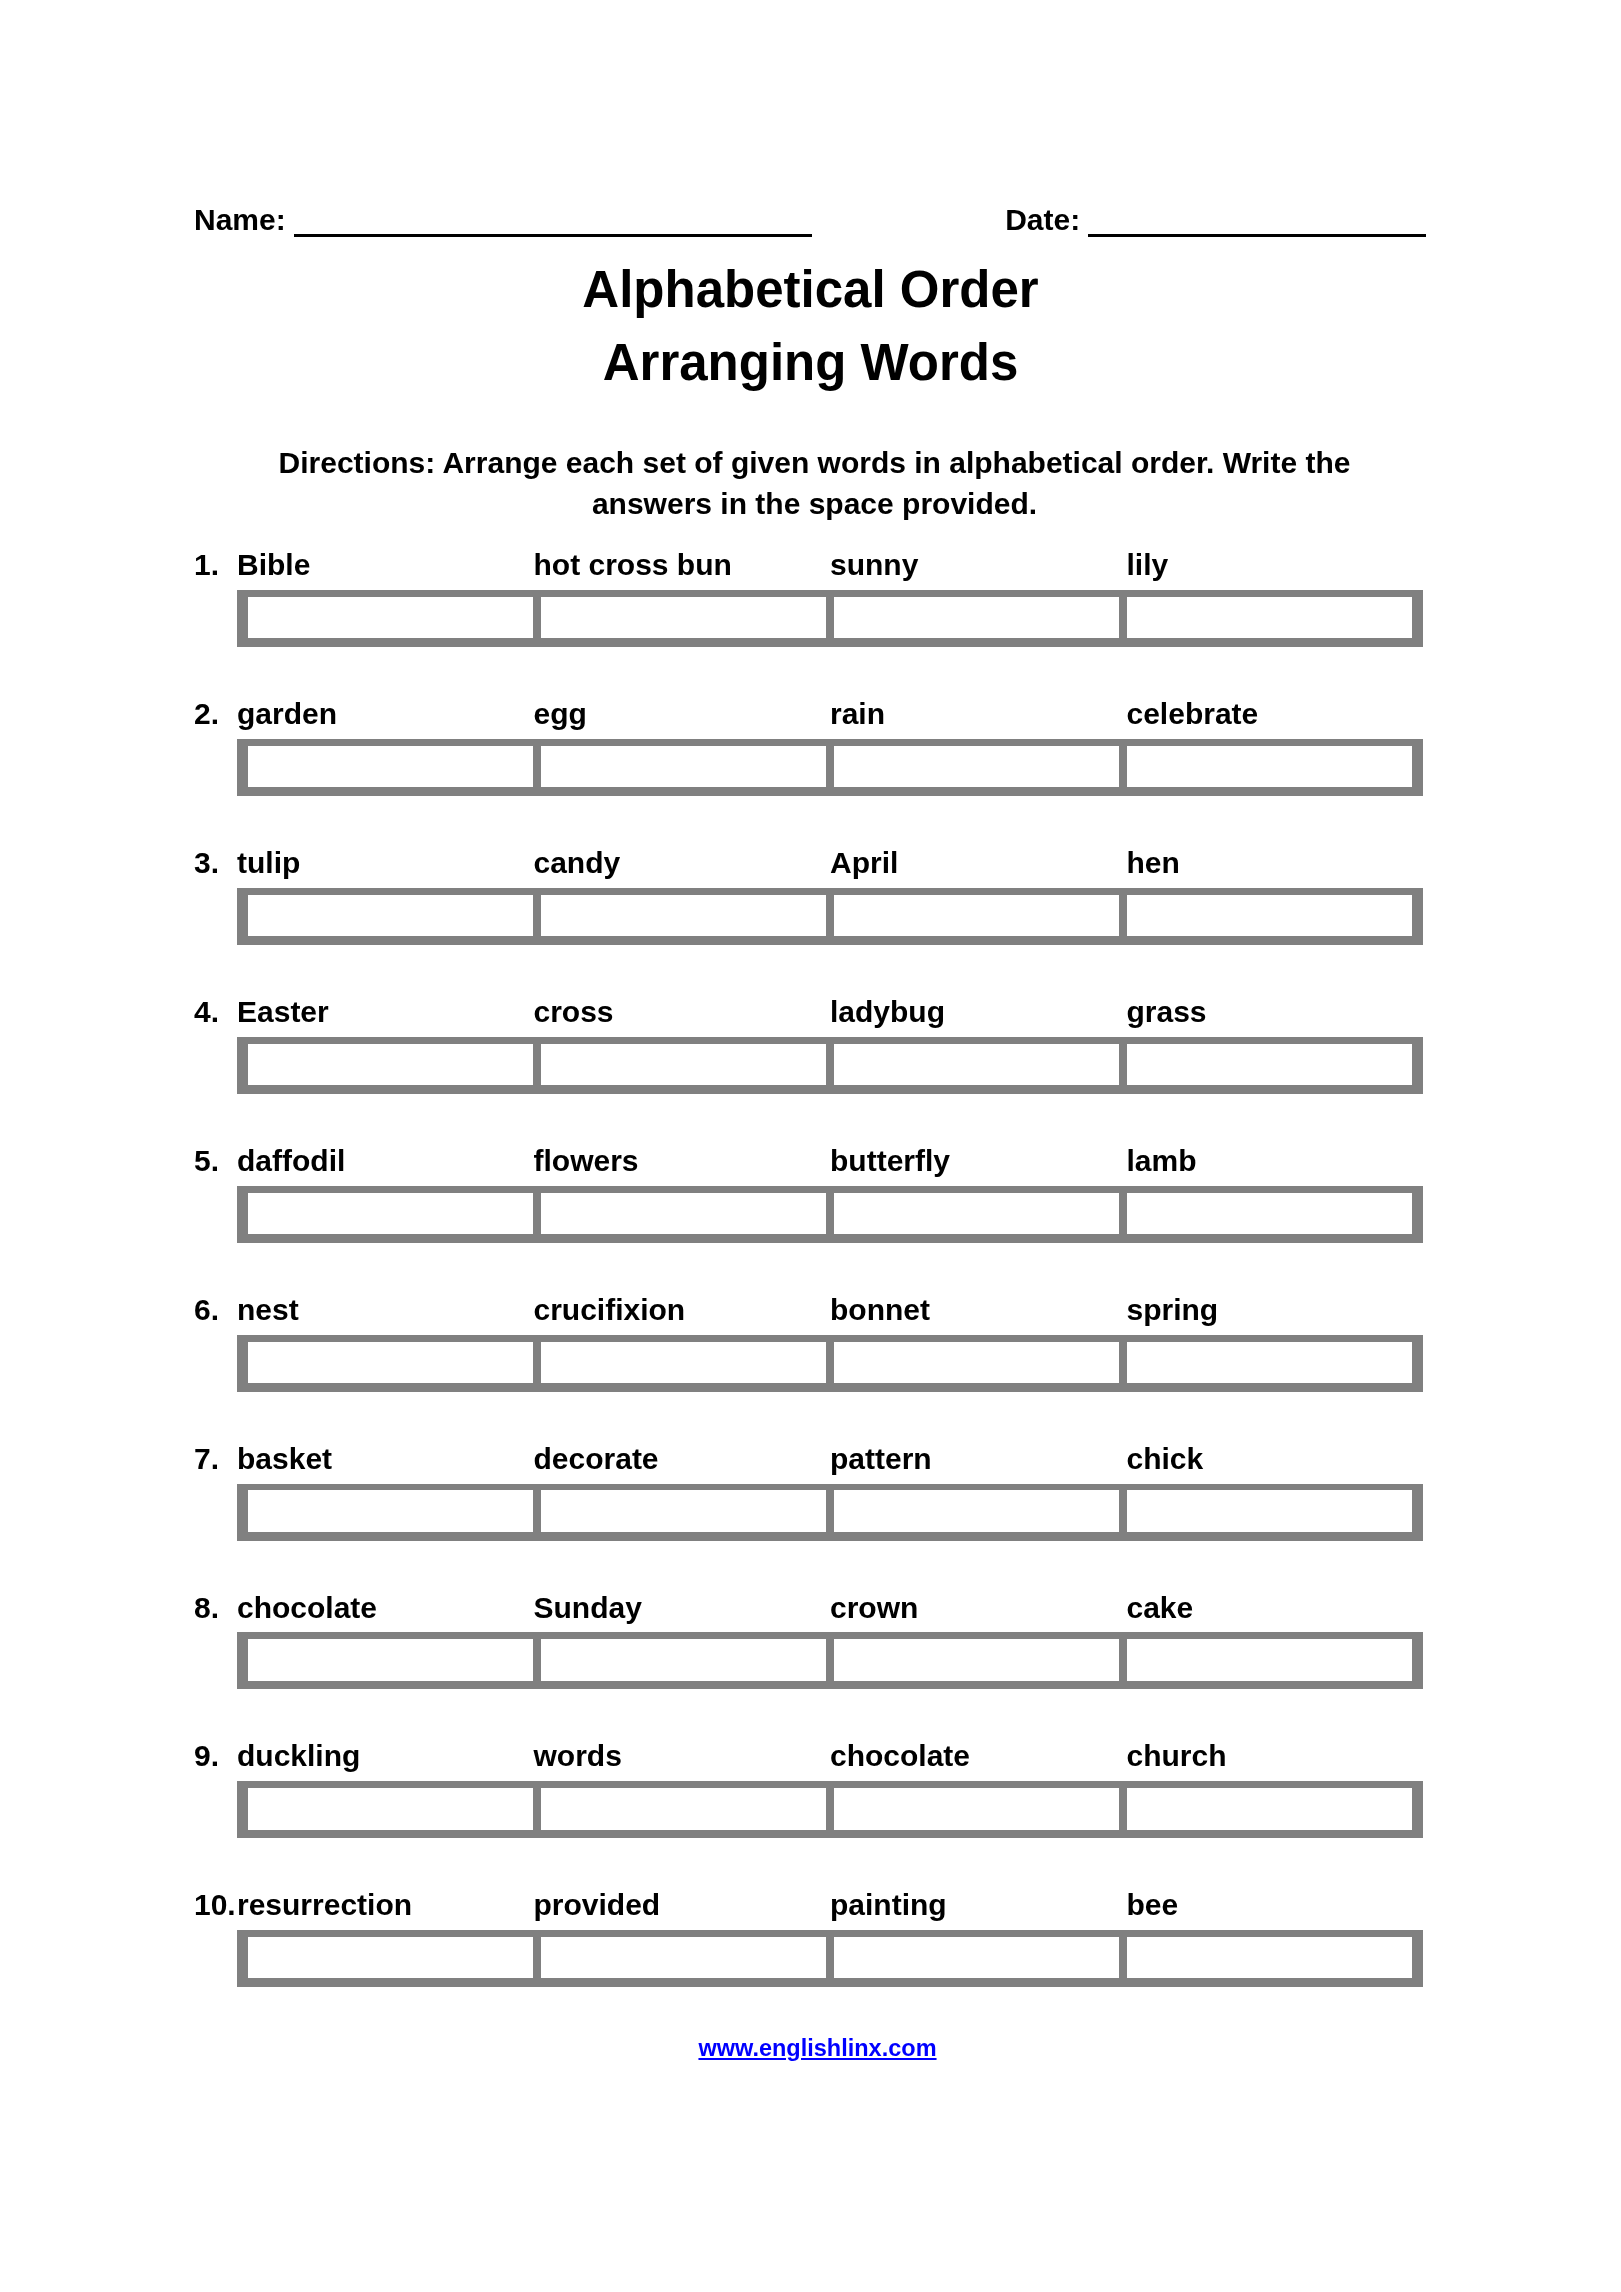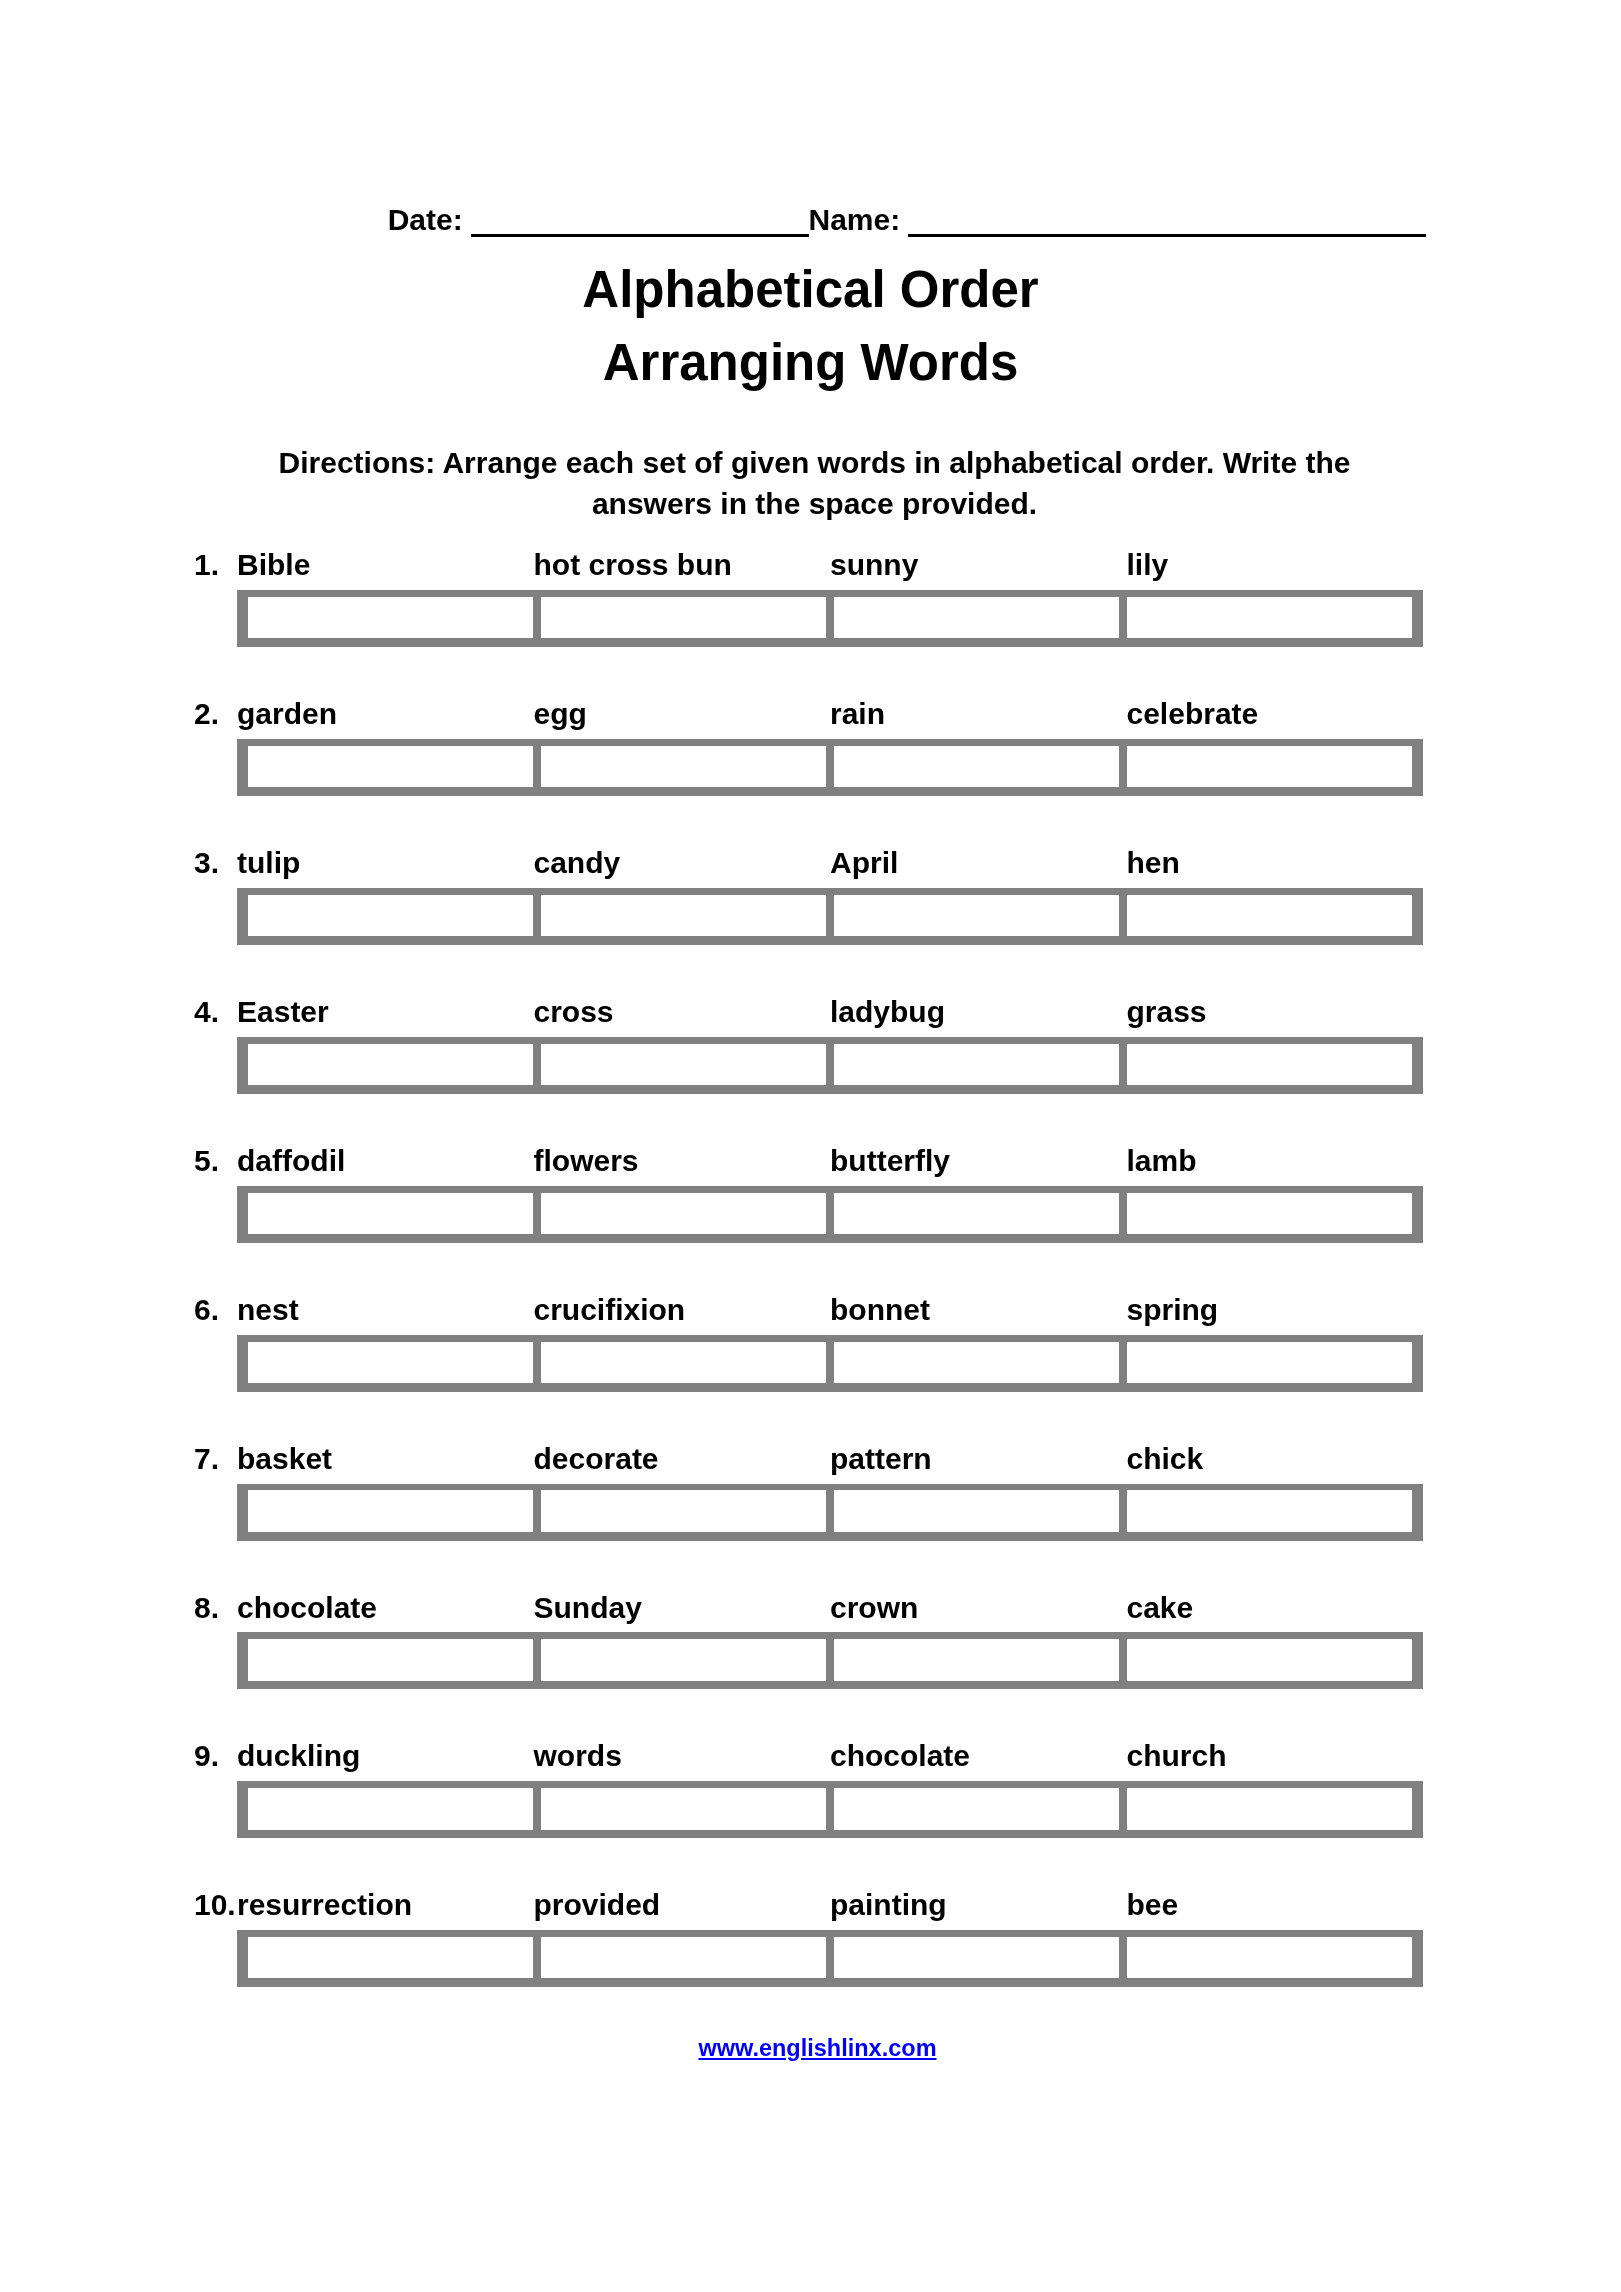--- a/index.html
+++ b/index.html
@@ -74,27 +74,27 @@
     font-weight:700;
     cursor:pointer;
   }
 </style>
 </head>
 <body>
 
 <div class="page">
 
   <div class="header">
+    <div class="field-group">
+      <span class="label">Name:</span>
+      <span class="blank-line name-line"></span>
+    </div>
     <div class="field-group date-group">
       <span class="label">Date:</span>
       <span class="blank-line date-line"></span>
-    </div>
-    <div class="field-group">
-      <span class="label">Name:</span>
-      <span class="blank-line name-line"></span>
     </div>
   </div>
 
   <div class="title">
     <div>Alphabetical Order</div>
     <div>Arranging Words</div>
   </div>
 
   <div class="directions">Directions: Arrange each set of given words in alphabetical order. Write the
 answers in the space provided.</div>

